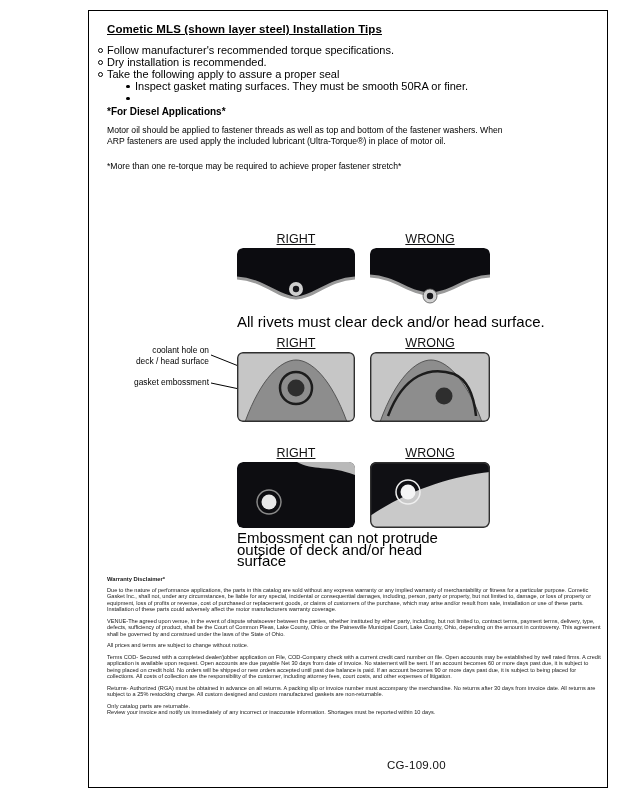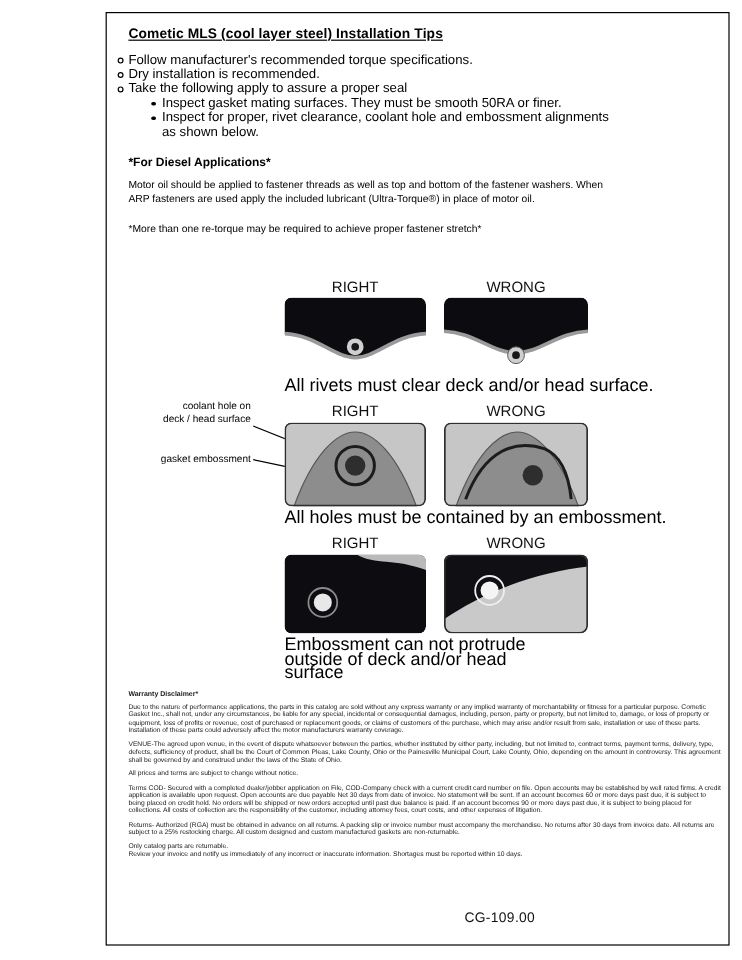--- a/index.html
+++ b/index.html
@@ -21,61 +21,60 @@
   .bullet { position:relative; font-size:11px; line-height:12px; }
   .mk { position:absolute; border-radius:50%; }
   .mk.hollow { left:-9px; top:4px; width:3px; height:3px; border:1px solid #000; }
   .mk.solid  { left:-9px; top:4.5px; width:3.5px; height:3.5px; background:#000; }
   .l2 { margin-left:28px; }
   .diesel-h { font-size:10px; font-weight:bold; margin:14px 0 8px 0; }
   .para { font-size:8.6px; line-height:11px; margin:0 0 11px 0; width:402px; }
   .note { margin-top:14px; }
   
   .diagrams { position:absolute; left:0; top:0; width:100%; height:100%; }
-  .dlabel { position:absolute; font-size:12.5px; color:#111; text-align:center; }
+  .dlabel { position:absolute; font-size:12.5px; color:#111; text-align:center;text-decoration:underline; }
   .photo { position:absolute; border-radius:6px; overflow:hidden; }
   .photo svg { display:block; width:100%; height:100%; }
   .caption { position:absolute; font-size:15px; line-height:11.5px; }
   .callout { position:absolute; font-size:8.4px; line-height:10.5px; text-align:right; width:104px; }
   .clines { position:absolute; left:120px; top:332px; width:120px; height:70px; }
   
   .legal { position:absolute; left:18px; top:565px; width:494px; font-size:5.6px; line-height:6.5px; color:#1a1a1a; }
   .legal .lh { font-weight:bold; font-size:5.8px; margin:0 0 4px 0; }
   .legal p { margin:0 0 5px 0; }
   .legal p.tight { margin-bottom:0; }
   
   .footer { position:absolute; left:298px; top:748px; font-size:11.5px; letter-spacing:0.3px; color:#111; }
 </style>
 </head>
 <body>
 
 <div class="frame">
 
   <div class="head">
-    <div class="title">Cometic MLS (cool layer steel) Installation Tips</div>
+    <div class="title">Cometic MLS (shown layer steel) Installation Tips</div>
 
     <div class="bullet l1">
       <span class="mk hollow"></span>
       <span>Follow manufacturer's recommended torque specifications.</span>
     </div>
     <div class="bullet l1">
       <span class="mk hollow"></span>
       <span>Dry installation is recommended.</span>
     </div>
     <div class="bullet l1">
       <span class="mk hollow"></span>
       <span>Take the following apply to assure a proper seal</span>
     </div>
     <div class="bullet l2">
       <span class="mk solid"></span>
       <span>Inspect gasket mating surfaces.  They must be smooth 50RA or finer.</span>
     </div>
     <div class="bullet l2">
       <span class="mk solid"></span>
-      <span>Inspect for proper, rivet clearance, coolant hole and embossment alignments as shown below.</span>
     </div>
 
     <div class="diesel-h">*For Diesel Applications*</div>
     <p class="para">Motor oil should be applied to fastener threads as well as top and bottom of the fastener washers. When ARP fasteners are used apply the included lubricant (Ultra-Torque®) in place of motor oil.</p>
     <p class="para note">*More than one re-torque may be required to achieve proper fastener stretch*</p>
   </div>
 
   <div class="diagrams">
 
     <div class="dlabel" style="left:148px;top:221px;width:118px">RIGHT</div>
@@ -95,21 +94,21 @@
         <path d="M120,28 C95,29 80,46 60,46 C40,46 25,29 0,28" fill="none" stroke="#9a9a9a" stroke-width="3"></path>
         <circle cx="60" cy="48" r="7" fill="#cfcfcf" stroke="#555" stroke-width="0.8"></circle>
         <circle cx="60" cy="48" r="3.2" fill="#17171b"></circle>
       </svg>
     </div>
     <div class="caption" style="left:148px;top:305px">All rivets must clear deck and/or head surface.</div>
 
     <div class="dlabel" style="left:148px;top:325px;width:118px">RIGHT</div>
     <div class="dlabel" style="left:281px;top:325px;width:120px">WRONG</div>
 
-    <div class="callout" style="left:16px;top:322px">
+    <div class="callout" style="left:16px;top:334px">
       <div>coolant hole on</div>
       <div>deck / head surface</div>
     </div>
     <div class="callout" style="left:16px;top:366px">gasket embossment</div>
 
     <svg class="clines" viewBox="0 0 120 70">
       <line x1="2" y1="12" x2="87" y2="46" stroke="#000" stroke-width="1"></line>
       <line x1="2" y1="40" x2="68" y2="54" stroke="#000" stroke-width="1"></line>
     </svg>
 
@@ -124,21 +123,20 @@
     </div>
     <div class="photo" style="left:281px;top:341px;width:120px;height:70px">
       <svg viewBox="0 0 120 70" preserveAspectRatio="none">
         <rect width="120" height="70" rx="5" fill="#c6c6c6"></rect>
         <path d="M10,70 C26,26 46,8 61,8 C76,8 96,26 112,70 Z" fill="#8d8d8d" stroke="#555" stroke-width="1"></path>
         <path d="M18,64 C34,22 60,14 84,22 C98,28 104,44 106,64" fill="none" stroke="#1c1c1c" stroke-width="2.5"></path>
         <circle cx="74" cy="44" r="8.5" fill="#2e2e2e"></circle>
         <rect x="0.7" y="0.7" width="118.6" height="68.6" rx="5" fill="none" stroke="#2f2f2f" stroke-width="1.4"></rect>
       </svg>
     </div>
-    <div class="caption" style="left:148px;top:415px">All holes must be contained by an embossment.</div>
 
     <div class="dlabel" style="left:148px;top:435px;width:118px">RIGHT</div>
     <div class="dlabel" style="left:281px;top:435px;width:120px">WRONG</div>
 
     <div class="photo" style="left:148px;top:451px;width:118px;height:66px">
       <svg viewBox="0 0 118 66" preserveAspectRatio="none">
         <rect width="118" height="66" rx="6" fill="#0d0d11"></rect>
         <path d="M60,0 C76,9 92,3 118,13 V0 Z" fill="#b9b9b9"></path>
         <circle cx="32" cy="40" r="12" fill="none" stroke="#8a8a8a" stroke-width="1.5"></circle>
         <circle cx="32" cy="40" r="7.5" fill="#e8e8e8"></circle>

